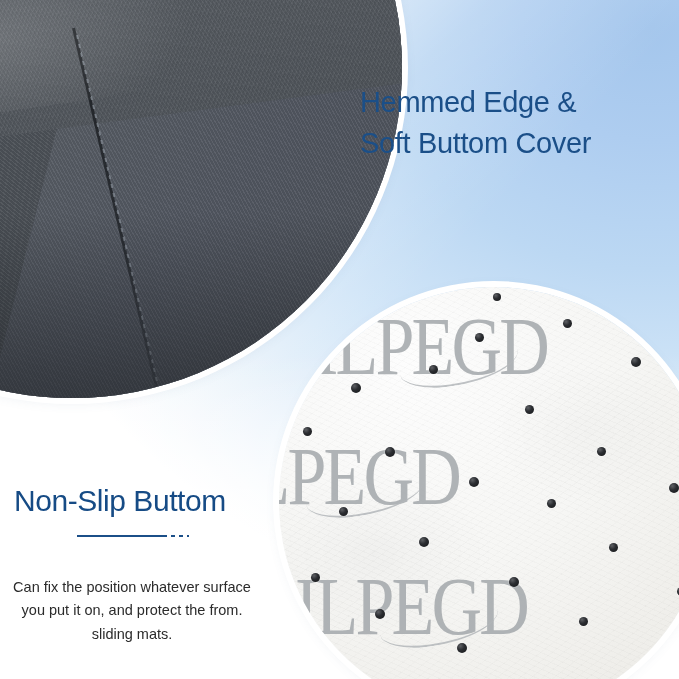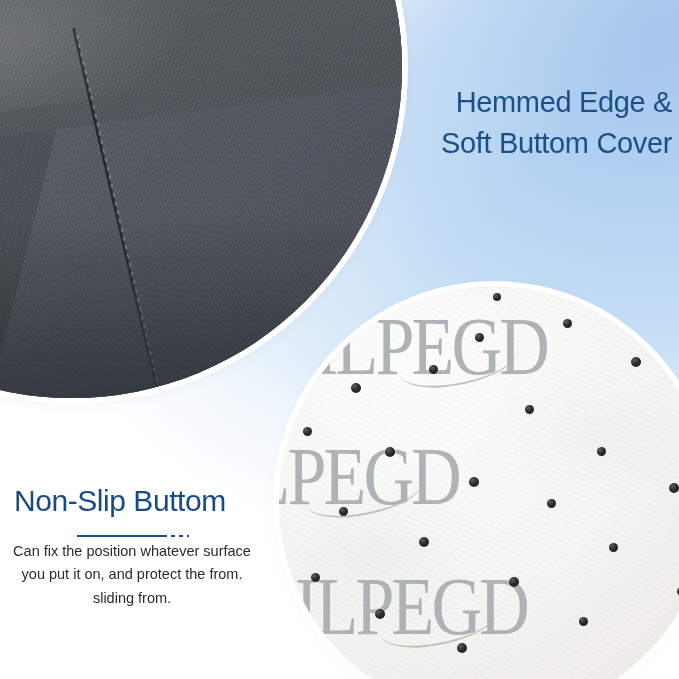--- a/index.html
+++ b/index.html
@@ -216,21 +216,21 @@
     opacity: 0.85;
     background: transparent;
   }
 
   
   .heading-top {
     position: absolute;
     left: 360px;
     top: 82px;
     width: 312px;
-    text-align: right;
+    text-align: left;
     color: #1b4f88;
     font-size: 29px;
     line-height: 1.42;
     font-weight: 400;
     letter-spacing: -0.012em;
   }
   .heading-top .hl { display: block; }
 
   
   .heading-bottom {
@@ -262,21 +262,21 @@
     position: absolute;
     left: 94px;
     top: 3px;
     width: 18px;
     height: 2px;
     background-image: repeating-linear-gradient(to right, #1b4f88 0 4px, rgba(0,0,0,0) 4px 8px);
   }
   .body-copy {
     position: absolute;
     left: 8px;
-    top: 540px;
+    top: 576px;
     width: 248px;
     text-align: center;
     color: #2b2b2b;
     font-size: 14.5px;
     line-height: 1.62;
   }
   .body-copy .bl { display: block; }
 </style>
 </head>
 <body>
@@ -357,16 +357,16 @@
   <div class="heading-bottom">Non-Slip Buttom</div>
 
   <div class="divider">
     <div class="divider-line"></div>
     <div class="divider-dashes"></div>
   </div>
 
   <div class="body-copy">
     <span class="bl">Can fix the position whatever surface</span>
     <span class="bl">you put it on, and protect the from.</span>
-    <span class="bl">sliding from.</span>
+    <span class="bl">sliding mats.</span>
   </div>
 
 </div>
 
 </body></html>

